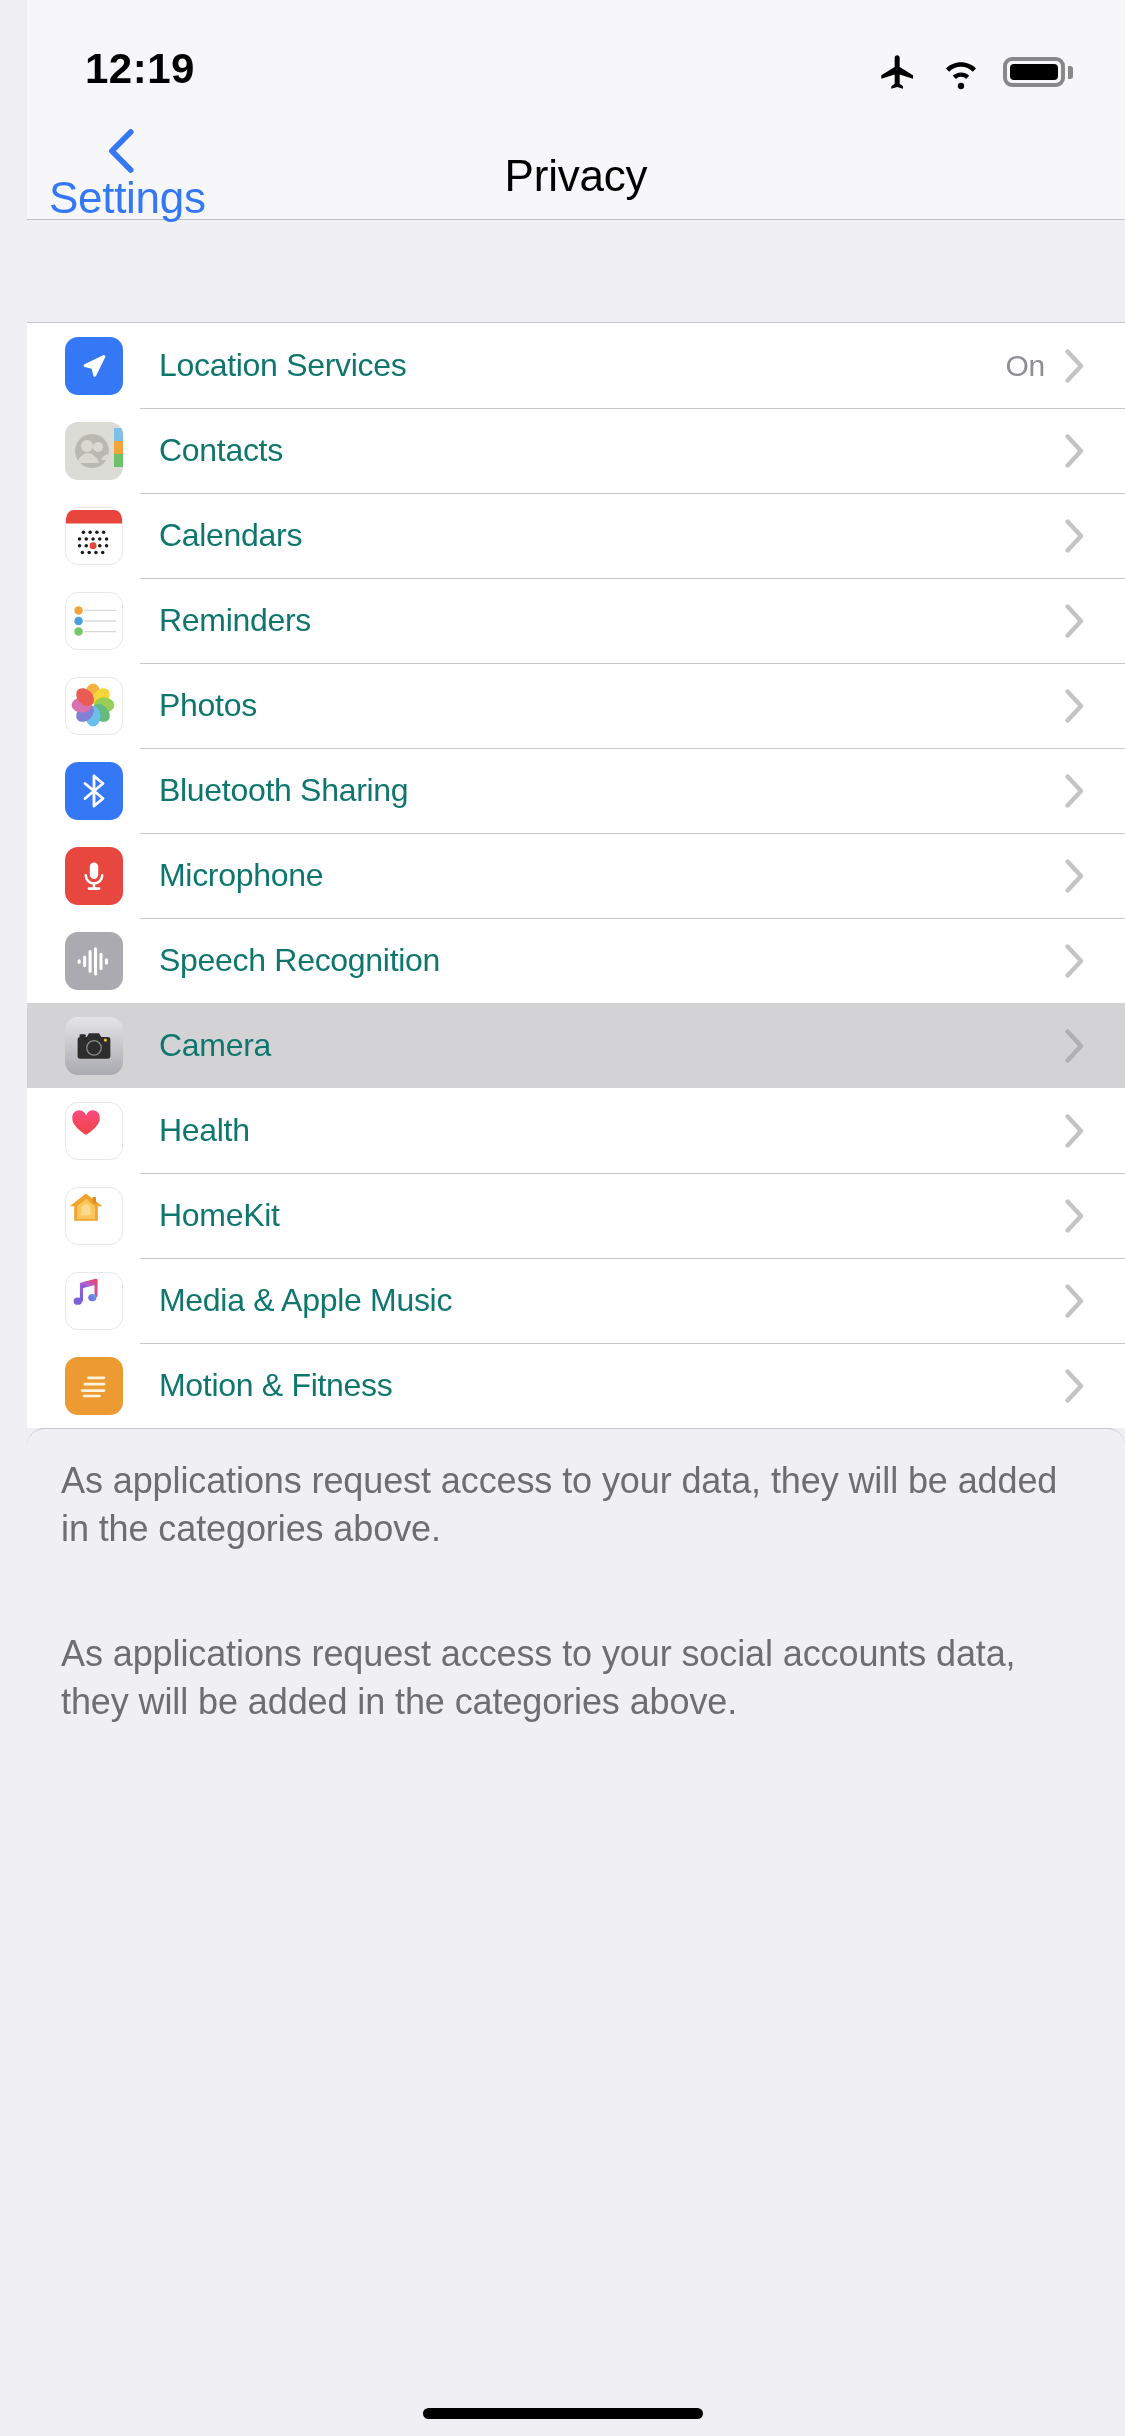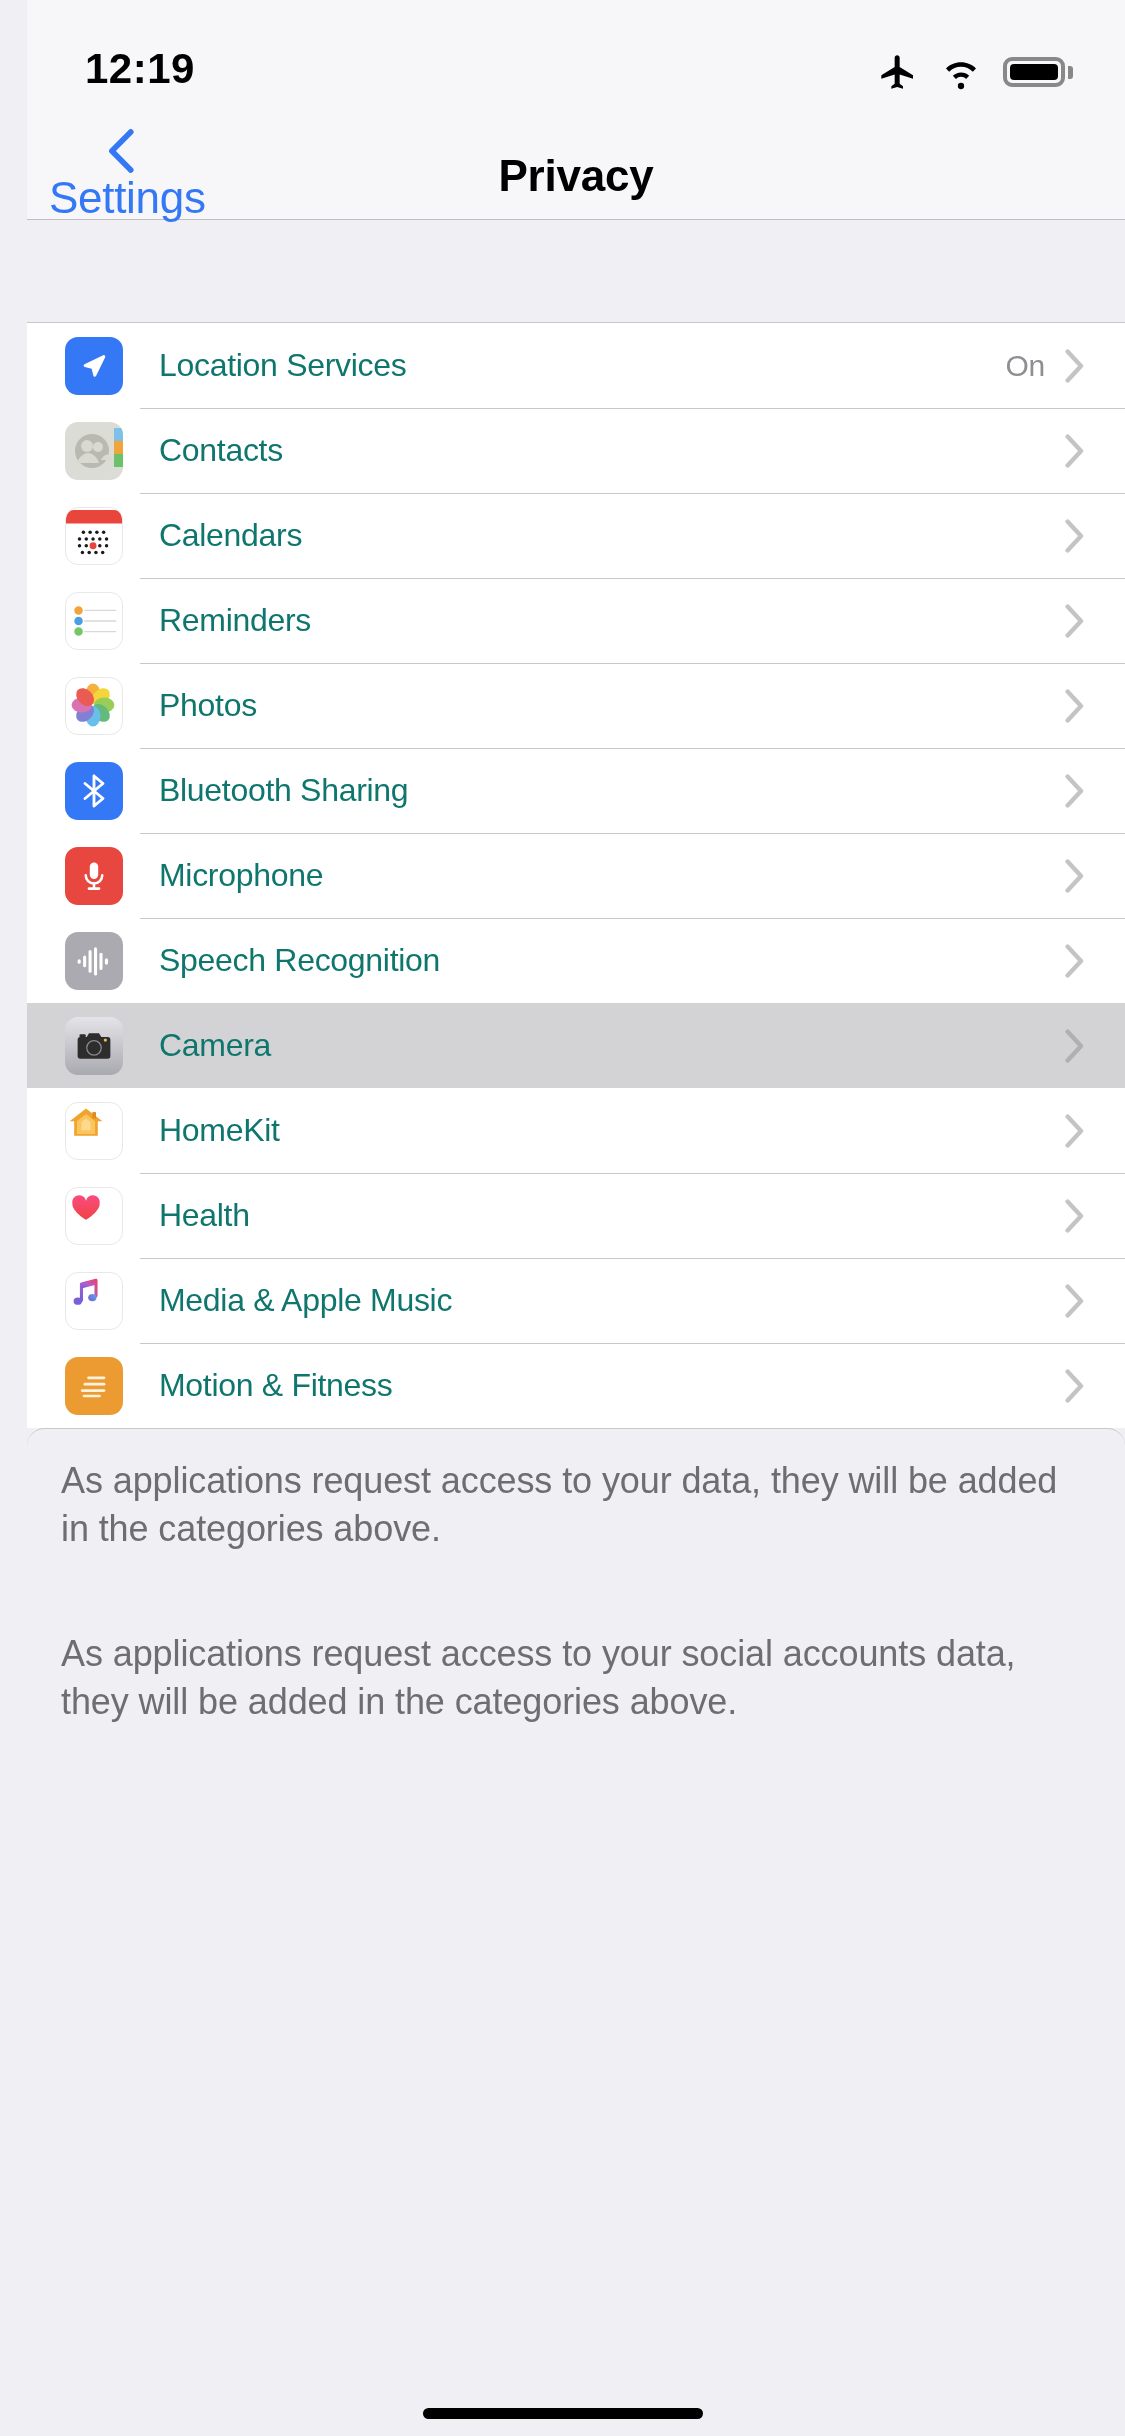--- a/index.html
+++ b/index.html
@@ -60,21 +60,21 @@
     flex-direction:column;
   }
   .back-chevron {
     width:26px; height:44px; margin-right:12px;
   }
   .back-label {
     font-size:44px; color:#3478f6; letter-spacing:-0.3px;
   }
   .nav-title {
     position:absolute; left:0; right:0; text-align:center;
-    font-size:44px; font-weight:700; color:#000;
+    font-size:44px; font-weight:400; color:#000;
     letter-spacing:-0.2px; pointer-events:none;
   }
 
   
   .content { flex:1; display:flex; flex-direction:column; overflow:hidden; }
   .gap-top {
     height:103px; background:#efeff4;
     border-bottom:1px solid #c8c7cc;
     flex:none;
   }
@@ -359,46 +359,46 @@
         <div class="row-label">Camera</div>
         <div class="row-value"></div>
         <svg class="chev" viewBox="0 0 10 17">
             <path d="M1.3 1.3 8 8.5l-6.7 7.2" stroke="#b0b0b3" stroke-width="2.2" fill="none" stroke-linecap="round" stroke-linejoin="round"></path>
           </svg>
       </div>
 
       <div class="row">
         <div class="row-icon ic-white">
           <svg viewBox="0 0 44 44" width="40" height="40">
-            <path d="M22 6 4 20h5v16h26V20h5z" fill="#f0a32e"></path>
-            <rect x="29" y="10" width="4" height="7" fill="#e08c1d"></rect>
-            <path d="M22 12 12 20v14h20V20z" fill="#fbc55e"></path>
-            <path d="M22 17l-5 4v9h10v-9z" fill="#fcd98c"></path>
-          </svg>
-        </div>
-        <div class="row-label">HomeKit</div>
-        <div class="row-value"></div>
-        <svg class="chev" viewBox="0 0 10 17">
-            <path d="M1.3 1.3 8 8.5l-6.7 7.2" stroke="#c4c4c6" stroke-width="2.2" fill="none" stroke-linecap="round" stroke-linejoin="round"></path>
-          </svg>
-      </div>
-
-      <div class="row">
-        <div class="row-icon ic-white">
-          <svg viewBox="0 0 44 44" width="40" height="40">
             <defs>
                 <linearGradient id="hg" x1="0" y1="0" x2="0" y2="1">
               <stop offset="0%" stop-color="#fb4b7f"></stop>
                   <stop offset="100%" stop-color="#ef4444"></stop>
             </linearGradient>
               </defs>
             <path d="M22 35S7 26 7 17.5A7.5 7.5 0 0 1 22 14a7.5 7.5 0 0 1 15 3.5C37 26 22 35 22 35z" fill="url(#hg)"></path>
           </svg>
         </div>
         <div class="row-label">Health</div>
+        <div class="row-value"></div>
+        <svg class="chev" viewBox="0 0 10 17">
+            <path d="M1.3 1.3 8 8.5l-6.7 7.2" stroke="#c4c4c6" stroke-width="2.2" fill="none" stroke-linecap="round" stroke-linejoin="round"></path>
+          </svg>
+      </div>
+
+      <div class="row">
+        <div class="row-icon ic-white">
+          <svg viewBox="0 0 44 44" width="40" height="40">
+            <path d="M22 6 4 20h5v16h26V20h5z" fill="#f0a32e"></path>
+            <rect x="29" y="10" width="4" height="7" fill="#e08c1d"></rect>
+            <path d="M22 12 12 20v14h20V20z" fill="#fbc55e"></path>
+            <path d="M22 17l-5 4v9h10v-9z" fill="#fcd98c"></path>
+          </svg>
+        </div>
+        <div class="row-label">HomeKit</div>
         <div class="row-value"></div>
         <svg class="chev" viewBox="0 0 10 17">
             <path d="M1.3 1.3 8 8.5l-6.7 7.2" stroke="#c4c4c6" stroke-width="2.2" fill="none" stroke-linecap="round" stroke-linejoin="round"></path>
           </svg>
       </div>
 
       <div class="row">
         <div class="row-icon ic-white">
           <svg viewBox="0 0 44 44" width="40" height="40">
             <defs>

